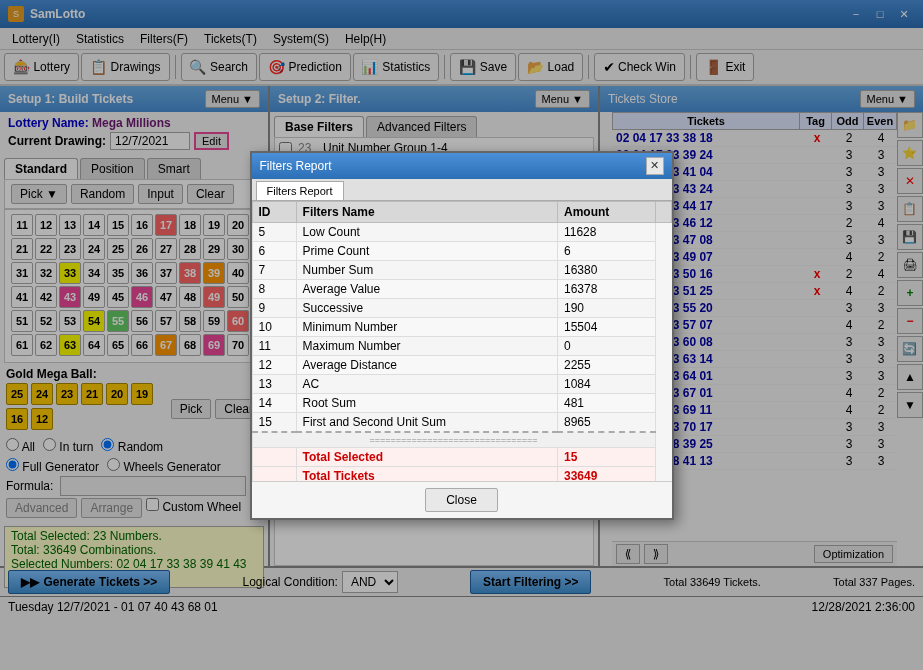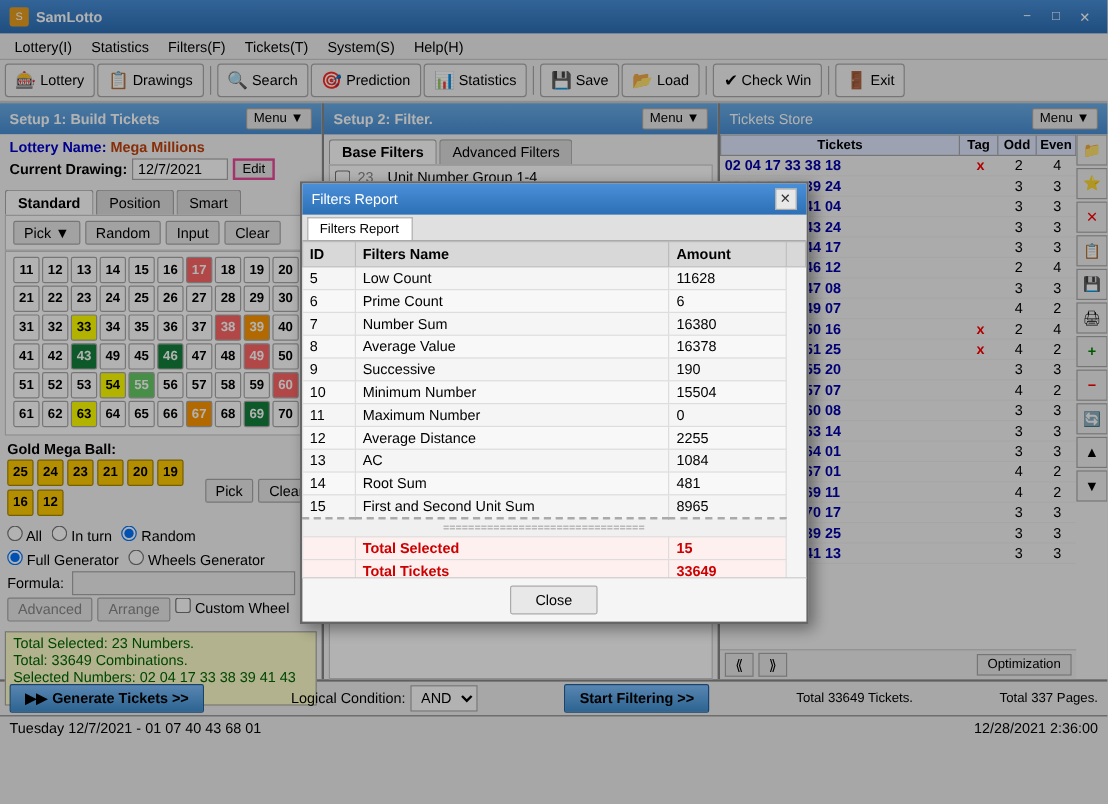--- a/index.html
+++ b/index.html
@@ -46,21 +46,21 @@
     .controls-row { display: flex; align-items: center; gap: 4px; padding: 4px 6px; background: white; border: 1px solid #ccc; margin: 0 4px; }
     .ctrl-btn { background: #e8e8e8; border: 1px solid #aaa; padding: 2px 8px; cursor: pointer; border-radius: 2px; }
 
     .numbers-grid { padding: 4px 6px; background: white; border: 1px solid #ccc; margin: 0 4px; }
     .numbers-row { display: flex; gap: 2px; margin-bottom: 2px; }
     .num-ball { width: 22px; height: 22px; display: flex; align-items: center; justify-content: center; border: 1px solid #aaa; cursor: pointer; font-size: 11px; font-weight: bold; border-radius: 2px; }
     .num-ball.white { background: white; color: black; }
     .num-ball.red { background: #ff6666; color: white; }
     .num-ball.yellow { background: #ffff00; color: black; }
     .num-ball.orange { background: #ff9900; color: white; }
-    .num-ball.blue { background: #15803d; color: white; }
+    .num-ball.blue { background: #ec4899; color: white; }
     .num-ball.green { background: #66cc66; color: white; }
 
     .gold-ball-section { padding: 4px 6px; }
     .gold-ball-label { font-weight: bold; margin-bottom: 2px; }
     .gold-ball-numbers { display: flex; gap: 3px; flex-wrap: wrap; margin-bottom: 4px; }
     .gold-num { background: #ffcc00; border: 1px solid #aa8800; width: 22px; height: 22px; display: flex; align-items: center; justify-content: center; font-size: 11px; font-weight: bold; border-radius: 2px; }
 
     .radio-row { display: flex; gap: 8px; margin-bottom: 4px; }
     .generator-row { display: flex; gap: 8px; }
     .formula-row { display: flex; align-items: center; gap: 4px; margin-top: 2px; }
@@ -169,21 +169,21 @@
 
 <div class="main-content" style="display:flex; height:480px;">
 
   <div class="left-panel">
     <div class="panel-header">
       <span class="panel-header-title">Setup 1: Build  Tickets</span>
       <button class="menu-dropdown-btn">Menu ▼</button>
     </div>
     <div class="lottery-info">
       <div class="lottery-name">
-        <span>Lottery  Name: </span><span style="color:#c2410c; font-weight:bold;">Mega Millions</span>
+        <span>Lottery  Name: </span><span style="color:#701a75; font-weight:bold;">Mega Millions</span>
       </div>
       <div class="current-drawing">
         <span class="drawing-label">Current Drawing:</span>
         <input class="drawing-date" type="text" style="background: white; border: 1px solid rgb(170, 170, 170); padding: 1px 4px; width: 80px;" value="12/7/2021">
         <button class="edit-btn">Edit</button>
       </div>
     </div>
 
     <div class="tabs-row">
       <div class="tab active">Standard</div>
@@ -344,21 +344,21 @@
       </div>
     </div>
   </div>
 
   <div class="right-panel">
     <div class="tickets-store-header">
       <span>Tickets Store</span>
       <button class="menu-dropdown-btn">Menu ▼</button>
     </div>
     <div style="display:flex; flex:1; overflow:hidden;">
-      <div style="flex:1; display:flex; flex-direction:column; overflow:hidden;">
+      <div style="flex:1; display:flex; flex-direction:column; overflow:hidden;margin-left:12px;">
         <div style="background:#e0e8ff; font-weight:bold; border:1px solid #aaa; display:flex;">
           <div style="flex:1; padding:2px 4px; text-align:center; font-size:11px; border-right:1px solid #aaa;">Tickets</div>
           <div style="width:32px; padding:2px 2px; text-align:center; font-size:11px; border-right:1px solid #aaa;">Tag</div>
           <div style="width:32px; padding:2px 2px; text-align:center; font-size:11px; border-right:1px solid #aaa;">Odd</div>
           <div style="width:32px; padding:2px 2px; text-align:center; font-size:11px;">Even</div>
         </div>
         <div class="tickets-list" id="tickets-list">
             <div style="display: flex; align-items: center; padding: 1px 0px; border-bottom: 1px solid rgb(238, 238, 238); font-size: 11px;">
     <div style="flex:1; padding:0 4px; color:#0000aa; font-weight:bold;">02 04 17 33 38 18</div>
     <div style="width:32px; text-align:center; color:red; font-weight:bold;">x</div>

